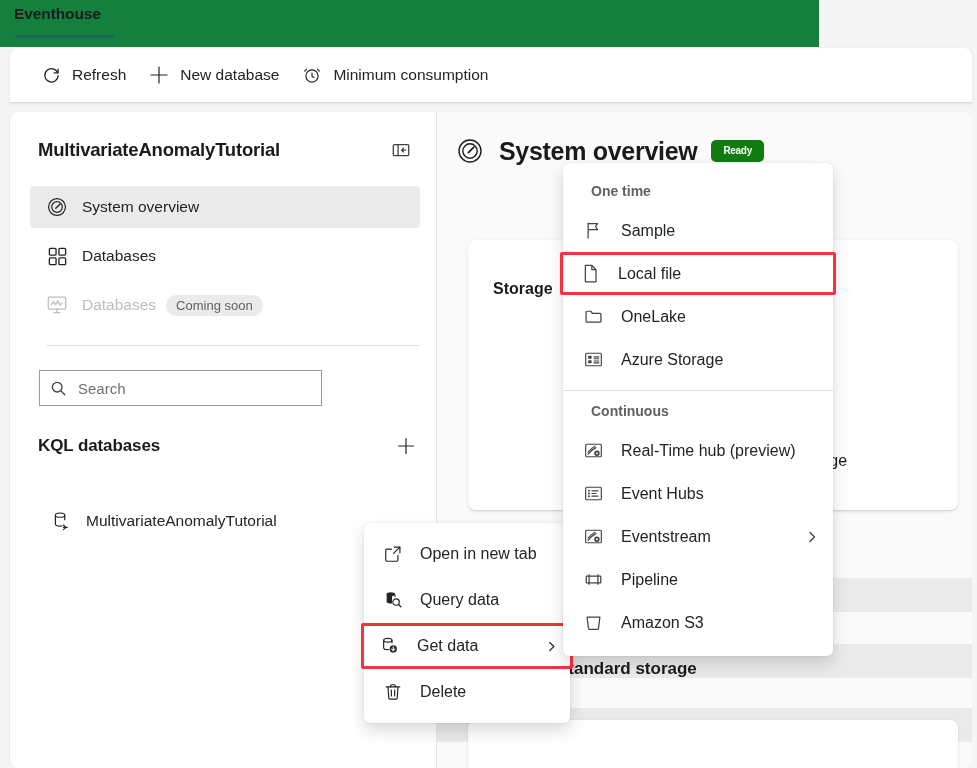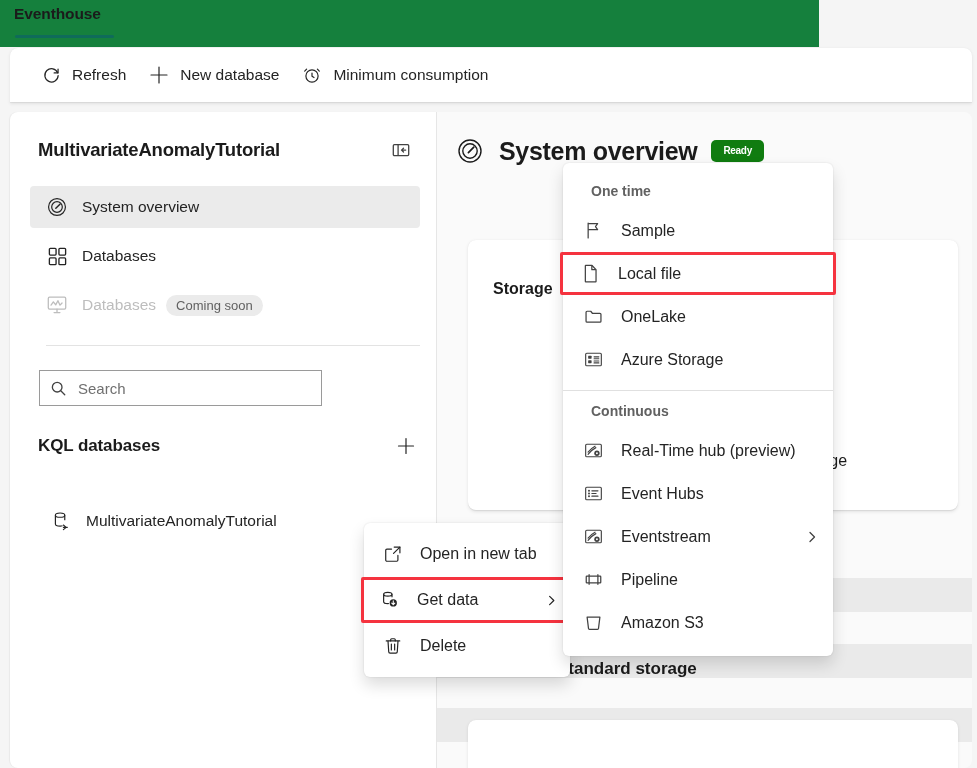--- a/index.html
+++ b/index.html
@@ -577,20 +577,32 @@
     <span class="ctx-icon">
       <svg width="20" height="20" viewBox="0 0 22 22" fill="none" stroke="#242424" stroke-width="1.3">
         <path d="M12.3 3.4h6.3v6.3" stroke-linecap="round" stroke-linejoin="round"></path>
         <path d="M18.6 3.4 11.6 10.4" stroke-linecap="round"></path>
         <path d="M16.4 12.6v5.1c0 .7-.6 1.3-1.3 1.3H4.3c-.7 0-1.3-.6-1.3-1.3V6.9c0-.7.6-1.3 1.3-1.3h5.1" stroke-linecap="round"></path>
       </svg>
     </span>
     <span class="ctx-label">Open in new tab</span>
   </div>
 
+  <div class="ctx-item">
+    <span class="ctx-icon">
+      <svg width="20" height="20" viewBox="0 0 22 22" fill="none">
+        <ellipse cx="8.6" cy="4.7" rx="4.6" ry="2.1" fill="#242424"></ellipse>
+        <path d="M4 4.7v8.1c0 1.2 2.1 2.1 4.6 2.1.5 0 1 0 1.4-.1V4.7z" fill="#242424"></path>
+        <path d="M13.2 4.7v3.1" stroke="#242424" stroke-width="1.2"></path>
+        <circle cx="14.4" cy="13.3" r="3.5" fill="#fff" stroke="#242424" stroke-width="1.3"></circle>
+        <path d="M17 15.9 19.6 18.5" stroke="#242424" stroke-width="1.5" stroke-linecap="round"></path>
+      </svg>
+    </span>
+    <span class="ctx-label">Query data</span>
+  </div>
 
   <div class="ctx-item highlight">
     <span class="ctx-icon">
       <svg width="20" height="20" viewBox="0 0 22 22" fill="none" stroke="#242424" stroke-width="1.3">
         <ellipse cx="8.6" cy="4.7" rx="4.6" ry="2.1"></ellipse>
         <path d="M4 4.7v8.1c0 1.2 2.1 2.1 4.6 2.1.4 0 .8 0 1.2-.1"></path>
         <path d="M13.2 4.7v3.4"></path>
         <circle cx="14.6" cy="14.2" r="4" fill="#242424" stroke="none"></circle>
         <path d="M14.6 11.9v4.2M12.9 14.5l1.7 1.7 1.7-1.7" stroke="#fff" stroke-width="1.2" stroke-linecap="round" stroke-linejoin="round"></path>
       </svg>

